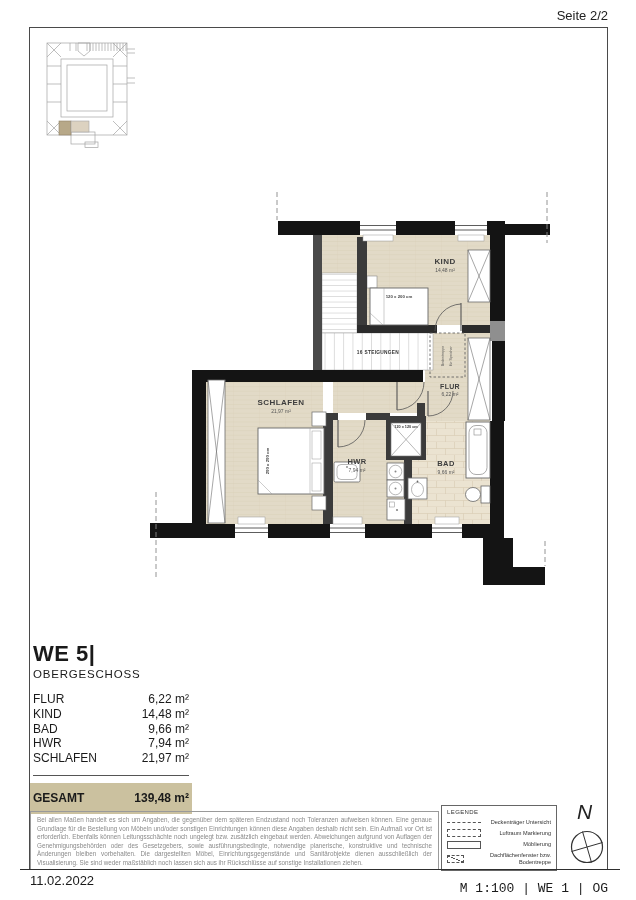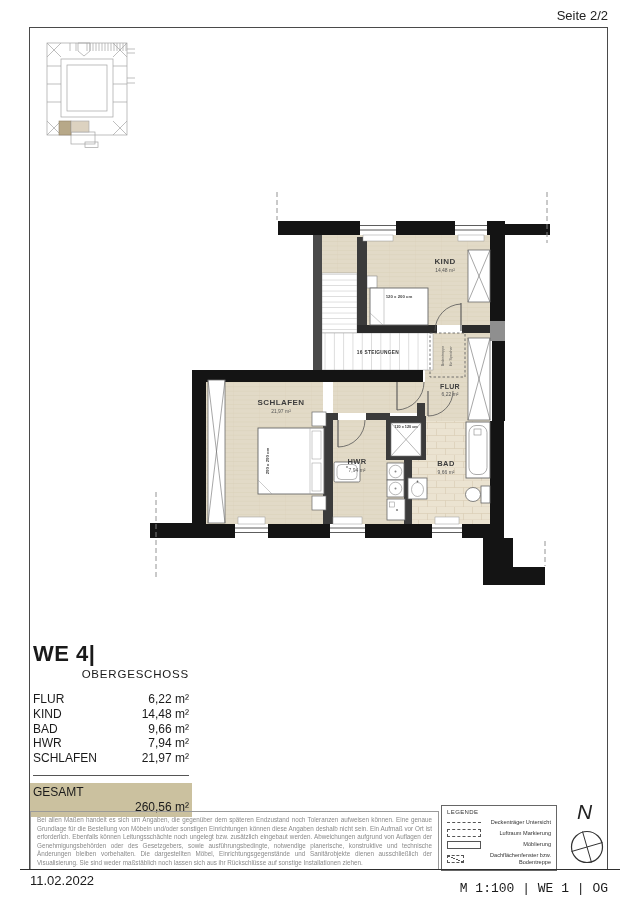--- a/index.html
+++ b/index.html
@@ -13,26 +13,26 @@
   #page-label{top:8px;right:28px;font-size:13px;color:#222;text-align:right;}
   
   #footer-line{left:20px;top:869px;width:600px;border-top:1.6px solid #2e2e2e;}
   #footer{left:20px;top:873px;width:600px;height:20px;font-size:13px;}
   #footer .date{position:absolute;left:10px;top:0;}
   #footer .project{position:absolute;left:0;width:100%;text-align:center;font-weight:bold;top:0;}
   #footer .scale{position:absolute;right:12px;top:8px;font-family:Liberation Mono, monospace;}
   
   #summary{left:33px;top:641px;width:156px;font-size:12px;}
   #summary .unit{font-size:22px;font-weight:bold;letter-spacing:0.5px;}
-  #summary .floor{font-size:11.5px;letter-spacing:0.8px;margin-top:1px;margin-bottom:12px;text-align:right;}
+  #summary .floor{font-size:11.5px;letter-spacing:0.8px;margin-top:1px;margin-bottom:12px;}
   .srow{display:flex;justify-content:space-between;line-height:14.8px;}
   .srow .v{text-align:right;}
   #summary .divider{border-top:1.6px solid #555;margin:9px 0 7px 0;}
   #summary .subtotal{margin-bottom:9px;}
-  #summary .total{font-weight:normal;padding:2px 3px;margin-left:-3px;margin-right:-3px;flex-direction:column;}
+  #summary .total{font-weight:bold;padding:8px 3px;margin-left:-3px;margin-right:-3px;}
   
   #disclaimer{left:30px;top:811px;width:395px;height:49px;border:1px solid #9a9a9a;
     padding:4px 6px;font-size:6.3px;line-height:1.36;color:#8a8a8a;text-align:justify;}
   
   #legend{left:441px;top:805px;width:104px;height:61px;border:1px solid #666;padding:3px 5px 0 5px;font-size:5.6px;color:#333;}
   #legend .ltitle{font-size:6px;letter-spacing:0.4px;margin-bottom:4px;}
   .lrow{display:flex;align-items:center;margin-bottom:3.6px;}
   .lsym{width:38px;flex:0 0 38px;display:flex;align-items:center;}
   .llabel{flex:1;text-align:right;line-height:1.15;}
   .sym-dash{width:34px;border-top:1px dashed #555;}
@@ -248,21 +248,21 @@
     <text x="357" y="472" font-size="5" fill="#555">7,94 m²</text>
     <text x="446" y="466" font-size="7.5" font-weight="600" letter-spacing="0.4">BAD</text>
     <text x="446" y="474" font-size="5" fill="#555">9,66 m²</text>
     <text x="450" y="389" font-size="7" font-weight="600" letter-spacing="0.3">FLUR</text>
     <text x="450" y="396" font-size="5" fill="#555">6,22 m²</text>
     <text x="378" y="354" font-size="4.8" font-weight="700" letter-spacing="0.3" fill="#333">16 STEIGUNGEN</text>
   </g>
 </svg>
 
 <div class="abs" id="summary">
-  <div class="unit">WE 4|</div>
+  <div class="unit">WE 5|</div>
   <div class="floor">OBERGESCHOSS</div>
   <div class="srow">
       <span>FLUR</span>
       <span class="v">6,22 m²</span>
     </div>
   <div class="srow">
       <span>KIND</span>
       <span class="v">14,48 m²</span>
     </div>
   <div class="srow">
@@ -273,21 +273,21 @@
       <span>HWR</span>
       <span class="v">7,94 m²</span>
     </div>
   <div class="srow">
       <span>SCHLAFEN</span>
       <span class="v">21,97 m²</span>
     </div>
   <div class="divider"></div>
   <div class="srow total" id="total-row" style="background: rgb(203, 193, 159);">
       <span>GESAMT</span>
-      <span class="v">260,56 m²</span>
+      <span class="v">139,48 m²</span>
     </div>
 </div>
 
 <div class="abs" id="disclaimer">Bei allen Maßen handelt es sich um Angaben, die gegenüber dem späteren Endzustand noch Toleranzen aufweisen können. Eine genaue Grundlage für die Bestellung von Möbeln und/oder sonstigen Einrichtungen können diese Angaben deshalb nicht sein. Ein Aufmaß vor Ort ist erforderlich. Ebenfalls können Leitungsschächte noch ungelegt bzw. zusätzlich eingebaut werden. Abweichungen aufgrund von Auflagen der Genehmigungsbehörden oder des Gesetzgebers, sowie ausführungsbedingte, notwendige planerische, konstruktive und technische Änderungen bleiben vorbehalten. Die dargestellten Möbel, Einrichtungsgegenstände und Sanitärobjekte dienen ausschließlich der Visualisierung. Sie sind weder maßstäblich noch lassen sich aus ihr Rückschlüsse auf sonstige Installationen ziehen.</div>
 
 <div class="abs" id="legend">
   <div class="ltitle">LEGENDE</div>
   <div class="lrow">
     <span class="lsym">
         <span class="sym-dash"></span>

